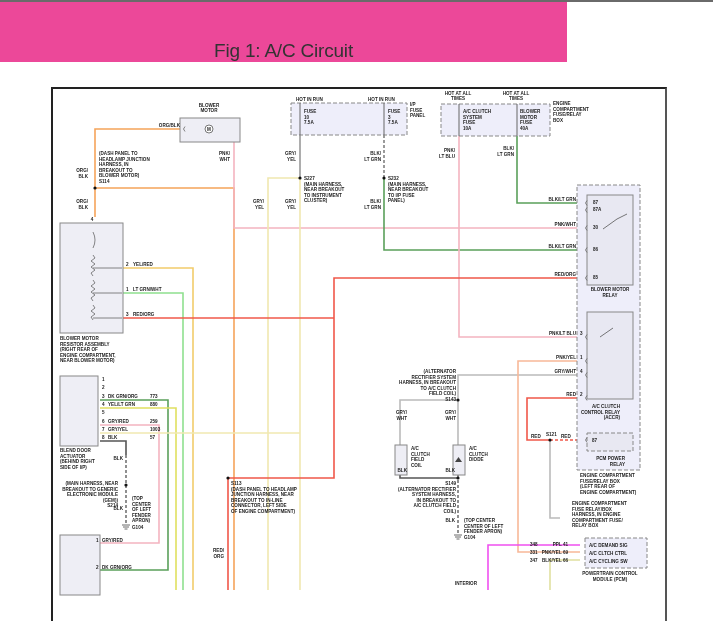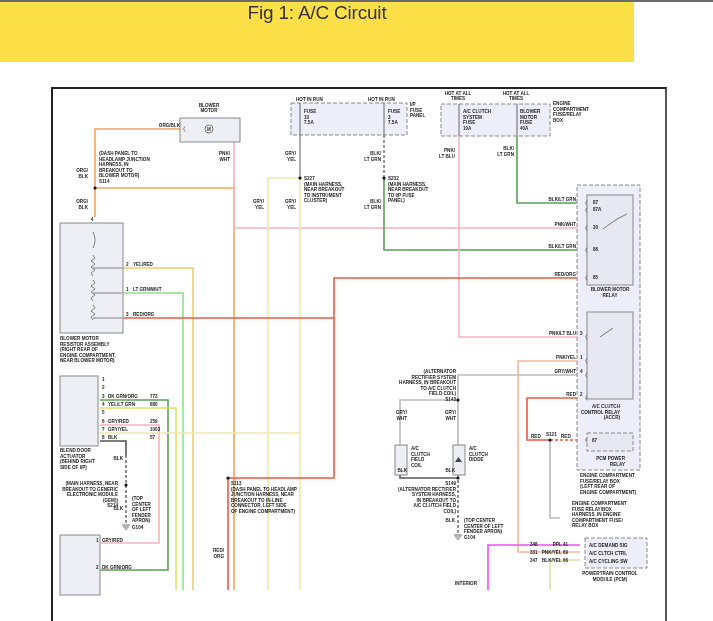--- a/index.html
+++ b/index.html
@@ -1,18 +1,18 @@
 <!DOCTYPE html>
 <html><head>
 <meta charset="utf-8">
 <style>
   html, body { margin:0; padding:0; background:#ffffff; }
   body { width:713px; height:621px; position:relative; overflow:hidden; font-family:"Liberation Sans", sans-serif; }
   .topbar { position:absolute; left:0; top:0; width:713px; height:2px; background:#6a6a6a; }
-  .header { position:absolute; left:0; top:2px; width:634px; height:60px; background:#fde047; display:flex; align-items:flex-start; justify-content:center; }
+  .header { position:absolute; left:0; top:2px; width:567px; height:60px; background:#ec4899; display:flex; align-items:flex-end; justify-content:center; }
   .header h1 { margin:0; font-weight:normal; font-size:19px; color:#333; font-family:"Liberation Sans", sans-serif; letter-spacing:-0.2px; }
   .frame { position:absolute; left:51px; top:87px; width:612px; height:534px; border-left:2px solid #222; border-top:2px solid #222; border-right:2px solid #555; }
   svg#diagram { position:absolute; left:0; top:0; width:713px; height:621px; }
   svg text { font-family:"Liberation Sans", sans-serif; font-size:4.6px; fill:#222; font-weight:bold; }
 </style>
 </head>
 <body>
 
 <div class="topbar"></div>
 <div class="header">

